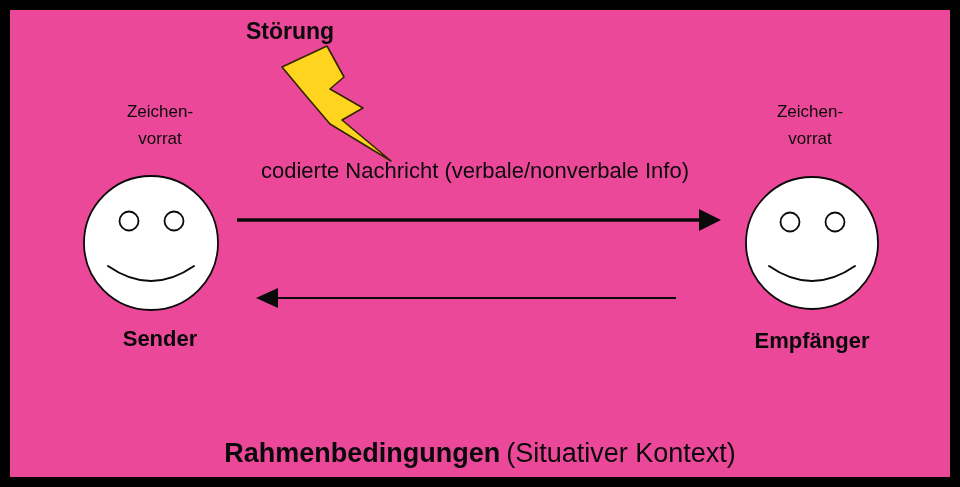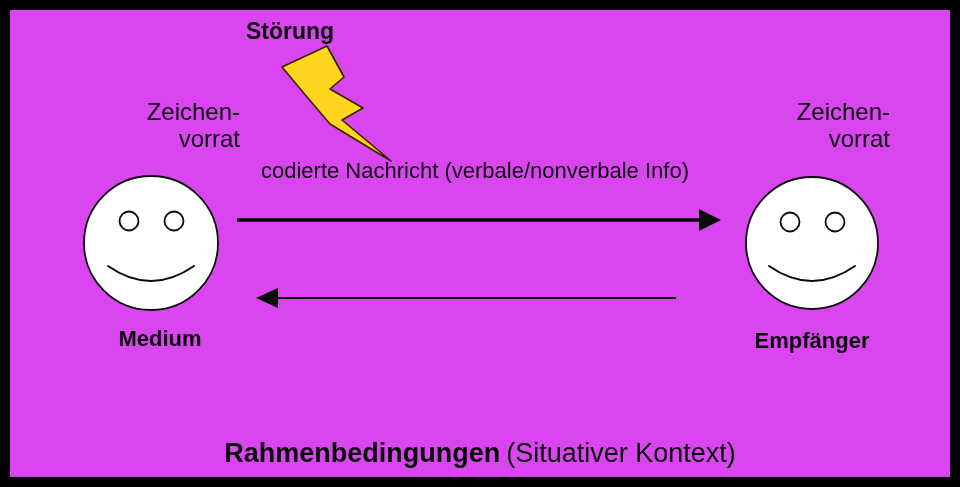--- a/index.html
+++ b/index.html
@@ -11,35 +11,35 @@
     position: relative;
     width: 960px;
     height: 487px;
     background: #000000;
     overflow: hidden;
   }
   .canvas {
     position: absolute;
     left: 10px; top: 10px;
     width: 940px; height: 467px;
-    background: #d946ef;
+    background: #ec4899;
   }
   .abs { position: absolute; }
   .label {
     font-size: 22px;
     line-height: 26px;
     text-align: center;
     white-space: nowrap;
   }
   .bold { font-weight: bold; }
   .italic { font-style: italic; }
   .vocab {
-    font-size: 24px;
+    font-size: 17px;
     line-height: 27px;
-    text-align: right;
+    text-align: center;
   }
   .title {
     font-size: 23px;
     font-weight: bold;
     white-space: nowrap;
   }
   .footer {
     font-size: 27px;
     text-align: center;
     white-space: nowrap;
@@ -82,21 +82,21 @@
 
     <div class="abs" style="left:733px; top:163px;">
       <svg width="140" height="144" viewBox="0 0 140 144">
         <circle cx="69" cy="70" r="66" fill="#ffffff" stroke="#0a0a0a" stroke-width="1.8"></circle>
         <circle cx="47" cy="49" r="9.5" fill="#ffffff" stroke="#0a0a0a" stroke-width="1.8"></circle>
         <circle cx="92" cy="49" r="9.5" fill="#ffffff" stroke="#0a0a0a" stroke-width="1.8"></circle>
         <path d="M 26 93 Q 69 123 112 93" fill="none" stroke="#0a0a0a" stroke-width="2" stroke-linecap="round"></path>
       </svg>
     </div>
 
-    <div class="abs label bold" style="left:70px; top:316px; width:160px;">Medium</div>
+    <div class="abs label bold" style="left:70px; top:316px; width:160px;">Sender</div>
 
     <div class="abs label" style="left:226px; top:148px; width:478px;">codierte Nachricht (verbale/nonverbale Info)</div>
 
     <div class="abs label bold" style="left:722px; top:318px; width:160px;">Empfänger</div>
 
     <div class="abs" style="left:225px; top:196px;">
       <svg width="490" height="28" viewBox="0 0 490 28">
         <line x1="2" y1="14" x2="466" y2="14" stroke="#0a0a0a" stroke-width="3.5"></line>
         <polygon points="464,3 486,14 464,25" fill="#0a0a0a"></polygon>
       </svg>

